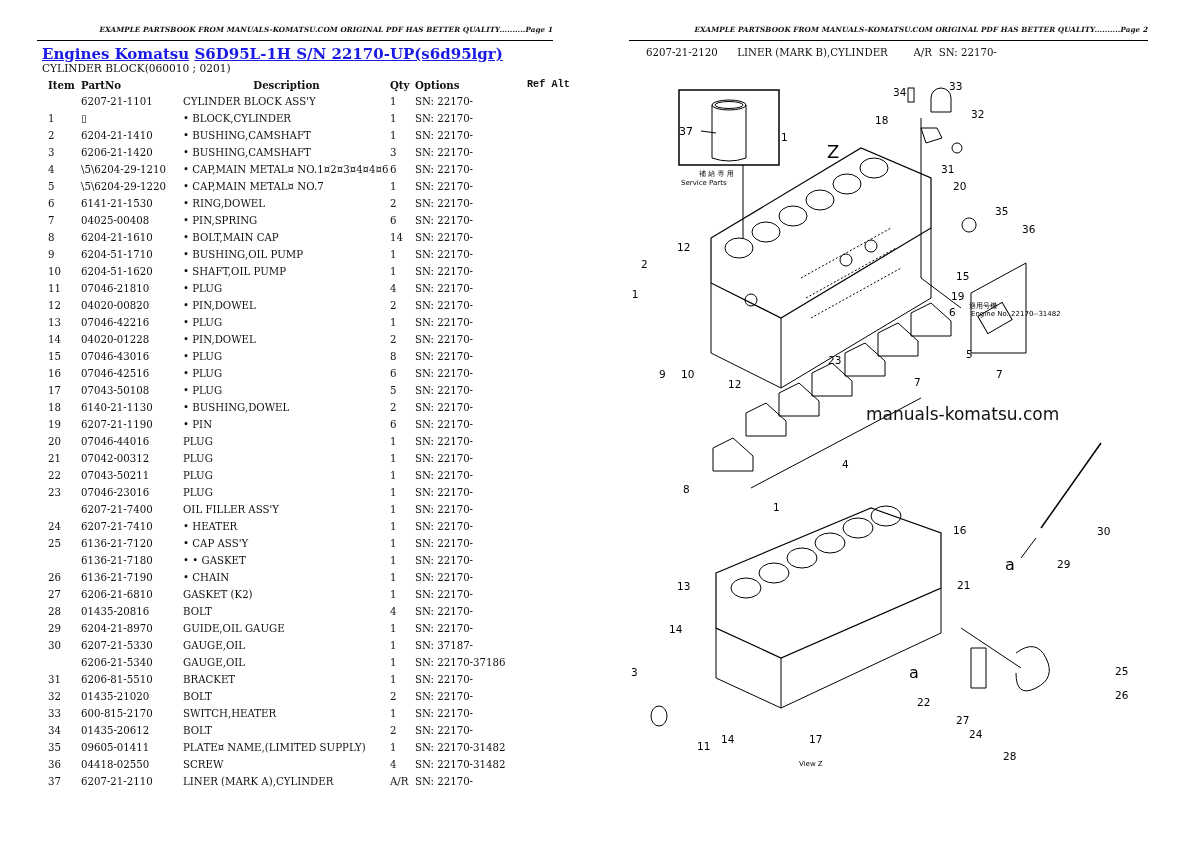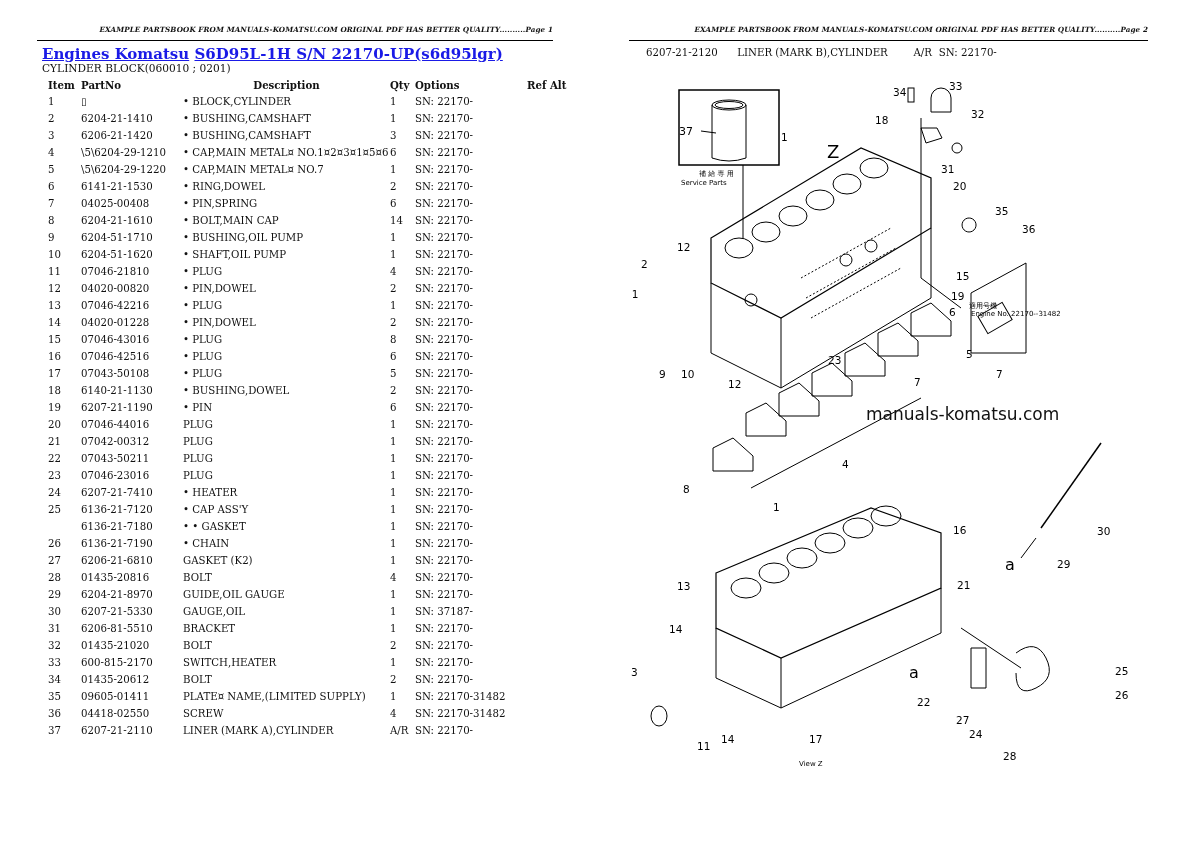--- a/index.html
+++ b/index.html
@@ -17,21 +17,21 @@
   .crumb a { color:#1a1ae6; text-decoration:underline; }
   .subtitle { position:absolute; left:42px; top:62px; font-size:10.6px; white-space:nowrap; }
   table.parts { position:absolute; left:44px; top:76px; border-collapse:collapse; font-size:10.2px; }
   table.parts th { font-weight:bold; height:17px; padding:0; text-align:left; white-space:nowrap; }
   table.parts td { height:17px; padding:0; white-space:nowrap; vertical-align:middle; }
   .c-item { width:33px; padding-left:4px !important; }
   .c-part { width:88px; }
   .c-desc { width:207px; }
   .c-qty  { width:25px; }
   .c-opt  { width:112px; }
-  .c-ref  { width:40px; }
+  .c-ref  { width:40px;font-family:Liberation Mono, monospace; }
   th.h-part { text-align:right; padding-right:14px !important; }
   th.h-desc { text-align:center !important; }
   th.h-opt { text-align:right; }
   .cont-row { position:absolute; left:51px; top:47px; font-size:10.2px; white-space:nowrap; }
   .cont-row span { display:inline-block; }
   .diagram { position:absolute; left:36px; top:68px; width:525px; height:710px; }
   .diagram svg { width:100%; height:100%; }
   .wm { font-family:"DejaVu Sans", sans-serif; }
 </style>
 </head>
@@ -52,20 +52,28 @@
         <th class="c-item">Item</th>
         <th class="c-part h-part">PartNo</th>
         <th class="c-desc h-desc">Description</th>
         <th class="c-qty">Qty</th>
         <th class="c-opt h-opt">Options</th>
         <th class="c-ref">Ref Alt</th>
       </tr>
     </thead>
     <tbody id="parts-body">
         <tr>
+          <td class="c-item"></td>
+          <td class="c-part">6207-21-1101</td>
+          <td class="c-desc">CYLINDER BLOCK ASS'Y</td>
+          <td class="c-qty">1</td>
+          <td class="c-opt">SN: 22170-</td>
+          <td class="c-ref"></td>
+        </tr>
+        <tr>
           <td class="c-item">1</td>
           <td class="c-part">▯</td>
           <td class="c-desc">• BLOCK,CYLINDER</td>
           <td class="c-qty">1</td>
           <td class="c-opt">SN: 22170-</td>
           <td class="c-ref"></td>
         </tr>
         <tr>
           <td class="c-item">2</td>
           <td class="c-part">6204-21-1410</td>
@@ -78,21 +86,21 @@
           <td class="c-item">3</td>
           <td class="c-part">6206-21-1420</td>
           <td class="c-desc">• BUSHING,CAMSHAFT</td>
           <td class="c-qty">3</td>
           <td class="c-opt">SN: 22170-</td>
           <td class="c-ref"></td>
         </tr>
         <tr>
           <td class="c-item">4</td>
           <td class="c-part">\5\6204-29-1210</td>
-          <td class="c-desc">• CAP,MAIN METAL¤ NO.1¤2¤3¤1¤5¤6</td>
+          <td class="c-desc">• CAP,MAIN METAL¤ NO.1¤2¤3¤4¤4¤6</td>
           <td class="c-qty">6</td>
           <td class="c-opt">SN: 22170-</td>
           <td class="c-ref"></td>
         </tr>
         <tr>
           <td class="c-item">5</td>
           <td class="c-part">\5\6204-29-1220</td>
           <td class="c-desc">• CAP,MAIN METAL¤ NO.7</td>
           <td class="c-qty">1</td>
           <td class="c-opt">SN: 22170-</td>
@@ -236,20 +244,28 @@
         </tr>
         <tr>
           <td class="c-item">23</td>
           <td class="c-part">07046-23016</td>
           <td class="c-desc">PLUG</td>
           <td class="c-qty">1</td>
           <td class="c-opt">SN: 22170-</td>
           <td class="c-ref"></td>
         </tr>
         <tr>
+          <td class="c-item"></td>
+          <td class="c-part">6207-21-7400</td>
+          <td class="c-desc">OIL FILLER ASS'Y</td>
+          <td class="c-qty">1</td>
+          <td class="c-opt">SN: 22170-</td>
+          <td class="c-ref"></td>
+        </tr>
+        <tr>
           <td class="c-item">24</td>
           <td class="c-part">6207-21-7410</td>
           <td class="c-desc">• HEATER</td>
           <td class="c-qty">1</td>
           <td class="c-opt">SN: 22170-</td>
           <td class="c-ref"></td>
         </tr>
         <tr>
           <td class="c-item">25</td>
           <td class="c-part">6136-21-7120</td>
@@ -297,20 +313,28 @@
           <td class="c-qty">1</td>
           <td class="c-opt">SN: 22170-</td>
           <td class="c-ref"></td>
         </tr>
         <tr>
           <td class="c-item">30</td>
           <td class="c-part">6207-21-5330</td>
           <td class="c-desc">GAUGE,OIL</td>
           <td class="c-qty">1</td>
           <td class="c-opt">SN: 37187-</td>
+          <td class="c-ref"></td>
+        </tr>
+        <tr>
+          <td class="c-item"></td>
+          <td class="c-part">6206-21-5340</td>
+          <td class="c-desc">GAUGE,OIL</td>
+          <td class="c-qty">1</td>
+          <td class="c-opt">SN: 22170-37186</td>
           <td class="c-ref"></td>
         </tr>
         <tr>
           <td class="c-item">31</td>
           <td class="c-part">6206-81-5510</td>
           <td class="c-desc">BRACKET</td>
           <td class="c-qty">1</td>
           <td class="c-opt">SN: 22170-</td>
           <td class="c-ref"></td>
         </tr>

